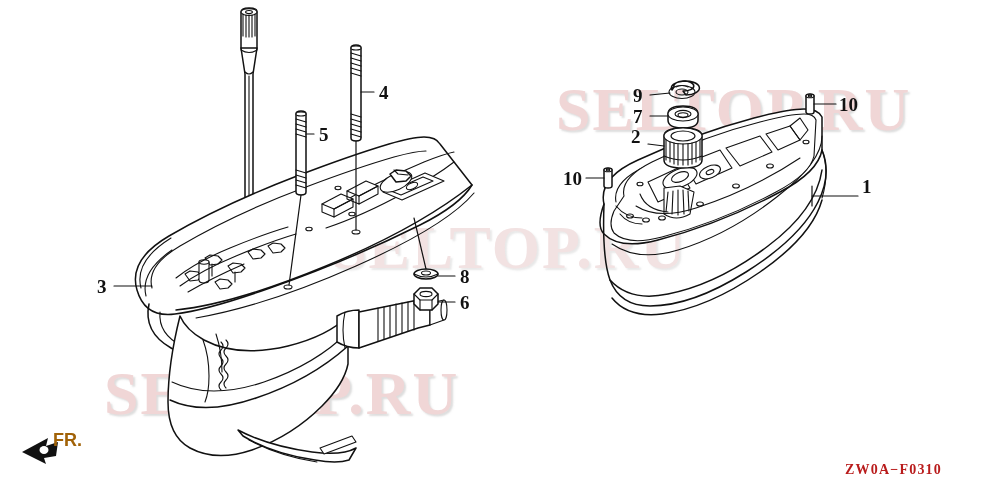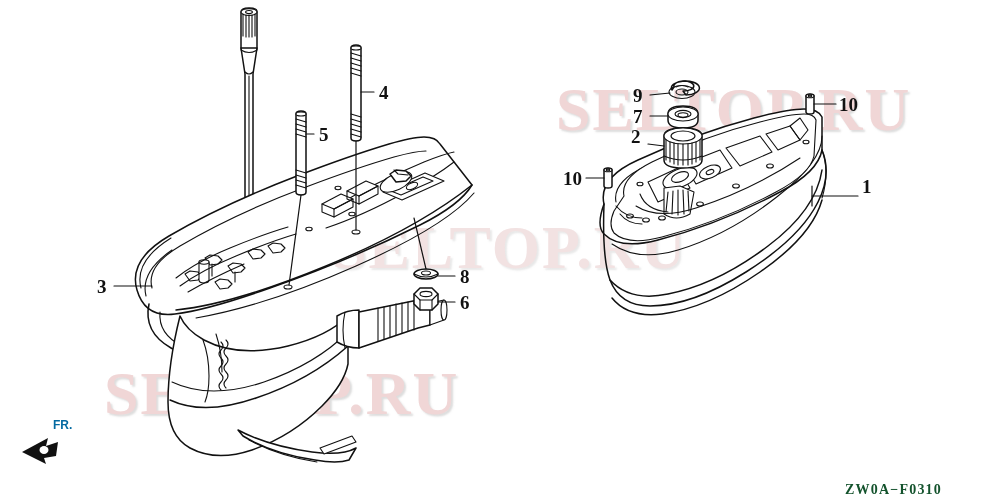--- a/index.html
+++ b/index.html
@@ -67,32 +67,31 @@
     user-select: none;
   }
   #footer-code {
     position: absolute;
     left: 845px;
     top: 462px;
     font-family: "Liberation Serif", serif;
     font-size: 14px;
     font-weight: 700;
     letter-spacing: 1.2px;
-    color: #14532d;
+    color: #b91c1c;
     white-space: nowrap;
-    margin-top: 20px;
   }
   #fr-label {
     position: absolute;
     left: 53px;
-    top: 418px;
+    top: 430px;
     font-family: "Liberation Sans", sans-serif;
-    font-size: 12px;
+    font-size: 18px;
     font-weight: 700;
-    color: #0369a1;
+    color: #a16207;
     letter-spacing: 0px;
   }
 </style>
 </head>
 <body>
 
 <div id="page">
 
   <div class="layer" id="watermark-layer">
     <div class="wm wm-1">SELTOP.RU</div>

